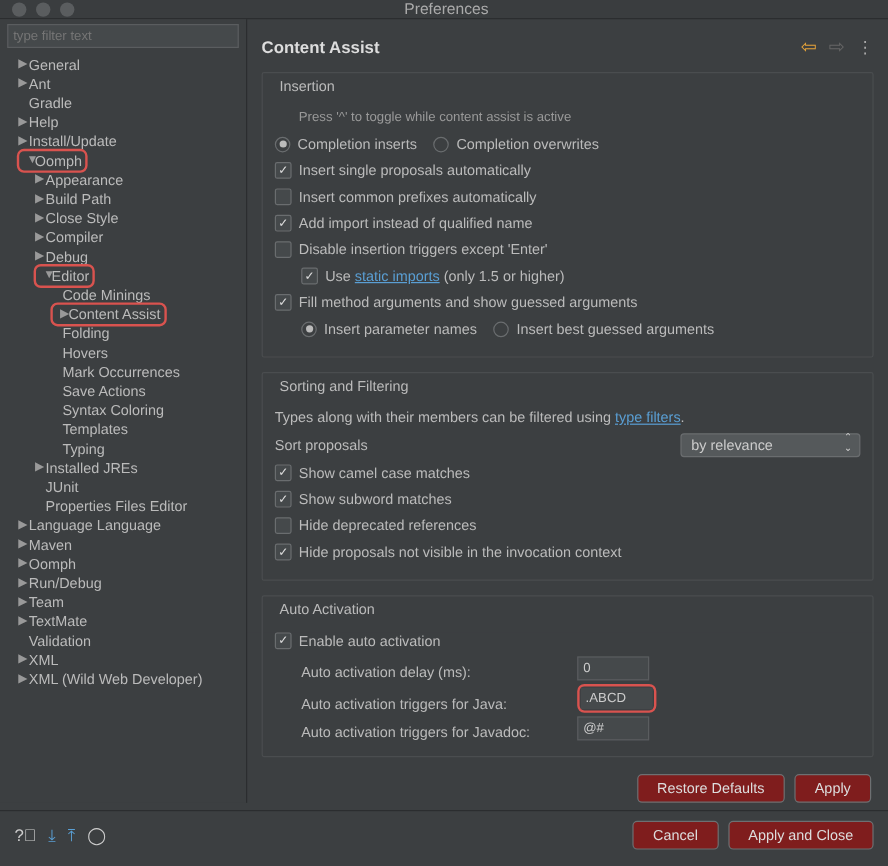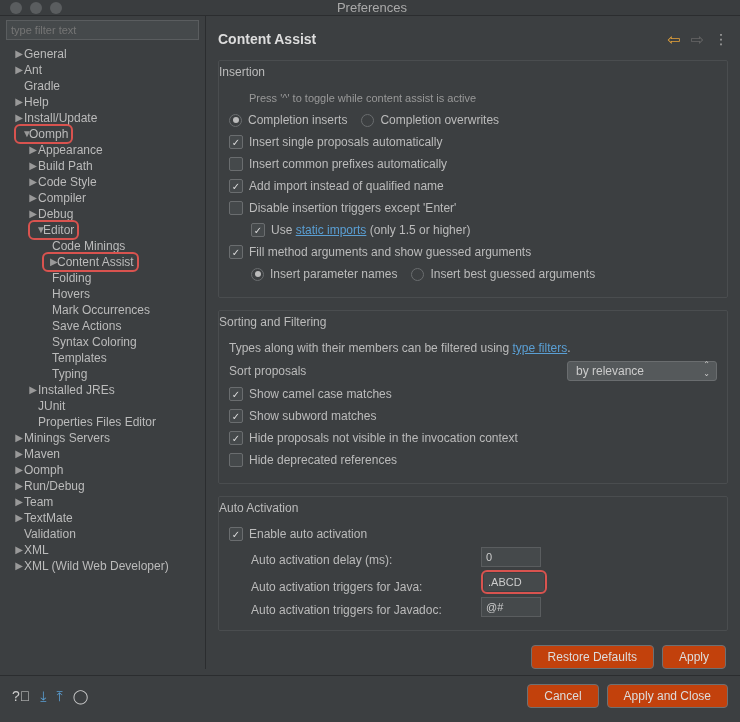--- a/index.html
+++ b/index.html
@@ -22,39 +22,39 @@
     .pad-3 { padding-left: 42px; }
     .highlight-red { border: 2px solid #d9534f; border-radius: 6px; padding: 0 3px; }
     .main { flex: 1; display: flex; flex-direction: column; padding: 8px 12px 0 12px; }
     .header { display:flex; align-items:center; height:30px;}
     .header h2 { color:#ddd; font-size:14px; font-weight:600; flex:1;}
     .nav-icons { display:flex; gap:10px; align-items:center; color:#888;}
     .nav-icons .back { color:#e4a23a; font-size:16px;}
     .nav-icons .fwd { color:#666; font-size:16px;}
     .nav-icons .menu { font-size:14px; color:#aaa;}
     .section { border:1px solid #4a4d4f; border-radius:2px; margin: 6px 0; padding: 24px 10px 10px 10px; position:relative;}
-    .section-title { position:absolute; top:4px; left:0; color:#bbb; font-size:12px;}
+    .section-title { position:absolute; top:4px; left:14px; color:#bbb; font-size:12px;}
     .row { display:flex; align-items:center; margin: 4px 0; min-height:18px;}
     .row.indent { padding-left:22px;}
     .check { width:14px; height:14px; border:1px solid #6a6d6f; background:#45494b; border-radius:2px; margin-right:6px; display:flex; align-items:center; justify-content:center; font-size:10px; color:#ddd;}
     .check.on::after{content:"✓";}
     .radio { width:13px; height:13px; border:1px solid #6a6d6f; border-radius:50%; margin-right:6px; display:flex; align-items:center; justify-content:center;}
     .radio.on::after{content:""; width:6px; height:6px; background:#bbb; border-radius:50%; display:block;}
     .row .txt { color:#bbb;}
     .link { color:#5a9fd4; text-decoration: underline; cursor:pointer;}
     .subtext { color:#999; margin-left:20px; font-size:11px;}
     .form-row { display:flex; align-items:flex-end; margin:3px 0 3px 22px;}
     .form-row label { width: 230px; color:#bbb;}
     .form-row input { background:#45494b; border:1px solid #5a5d5f; color:#ccc; height:20px; padding:0 4px; width:60px; font-size:11px;}
     .select-box { background:#55595b; border:1px solid #6a6d6f; border-radius:3px; padding:2px 22px 2px 8px; color:#ccc; font-size:12px; position:relative; min-width:150px;}
     .select-box::after{content:"⌃\A⌄"; white-space:pre; position:absolute; right:6px; top:-2px; font-size:8px; line-height:9px; color:#ccc;}
     .sort-row{display:flex; align-items:center; margin:4px 0;}
     .sort-row label{flex:1;}
     .btn-row{ display:flex; justify-content:flex-end; gap:8px; margin-top:8px; padding-right:2px;}
-    .btn { background: #c2410c; border:1px solid #6d7072; color:#ddd; padding:4px 16px; border-radius:4px; font-size:12px; cursor:default;}
+    .btn { background: #7f1d1d; border:1px solid #6d7072; color:#ddd; padding:4px 16px; border-radius:4px; font-size:12px; cursor:default;}
     .footer { border-top:1px solid #2b2d2f; margin-top:6px; padding:8px 12px; display:flex; align-items:center;}
     .footer .icons{ display:flex; gap:10px; align-items:center;}
     .footer .icons span{ color:#5a9fd4; font-size:14px;}
     .footer .right { margin-left:auto; display:flex; gap:8px;}
     .hl-field { border:2px solid #d9534f; border-radius:6px; padding:1px;}
     .hl-field input{border:none; height:18px;}
   </style>
 </head>
 <body>
 
@@ -104,21 +104,21 @@
           <div class="tree-item pad-2">
             <span class="arrow">▶</span>
             <span class="lbl">Appearance</span>
           </div>
           <div class="tree-item pad-2">
             <span class="arrow">▶</span>
             <span class="lbl">Build Path</span>
           </div>
           <div class="tree-item pad-2">
             <span class="arrow">▶</span>
-            <span class="lbl">Code Style</span>
+            <span class="lbl">Close Style</span>
           </div>
           <div class="tree-item pad-2">
             <span class="arrow">▶</span>
             <span class="lbl">Compiler</span>
           </div>
           <div class="tree-item pad-2">
             <span class="arrow">▶</span>
             <span class="lbl">Debug</span>
           </div>
           <div class="tree-item pad-2">
@@ -172,21 +172,21 @@
           <div class="tree-item pad-2">
             <span class="arrow"></span>
             <span class="lbl">JUnit</span>
           </div>
           <div class="tree-item pad-2">
             <span class="arrow"></span>
             <span class="lbl">Properties Files Editor</span>
           </div>
           <div class="tree-item pad-1">
             <span class="arrow">▶</span>
-            <span class="lbl">Minings Servers</span>
+            <span class="lbl">Language Language</span>
           </div>
           <div class="tree-item pad-1">
             <span class="arrow">▶</span>
             <span class="lbl">Maven</span>
           </div>
           <div class="tree-item pad-1">
             <span class="arrow">▶</span>
             <span class="lbl">Oomph</span>
           </div>
           <div class="tree-item pad-1">
@@ -286,26 +286,26 @@
         </div>
         <div class="row">
             <span class="check on"></span>
             <span class="txt">Show camel case matches</span>
           </div>
         <div class="row">
             <span class="check on"></span>
             <span class="txt">Show subword matches</span>
           </div>
         <div class="row">
-            <span class="check on"></span>
-            <span class="txt">Hide proposals not visible in the invocation context</span>
-          </div>
-        <div class="row">
             <span class="check"></span>
             <span class="txt">Hide deprecated references</span>
+          </div>
+        <div class="row">
+            <span class="check on"></span>
+            <span class="txt">Hide proposals not visible in the invocation context</span>
           </div>
       </div>
 
       <div class="section">
         <div class="section-title">Auto Activation</div>
         <div class="row">
             <span class="check on"></span>
             <span class="txt">Enable auto activation</span>
           </div>
         <div class="form-row">

